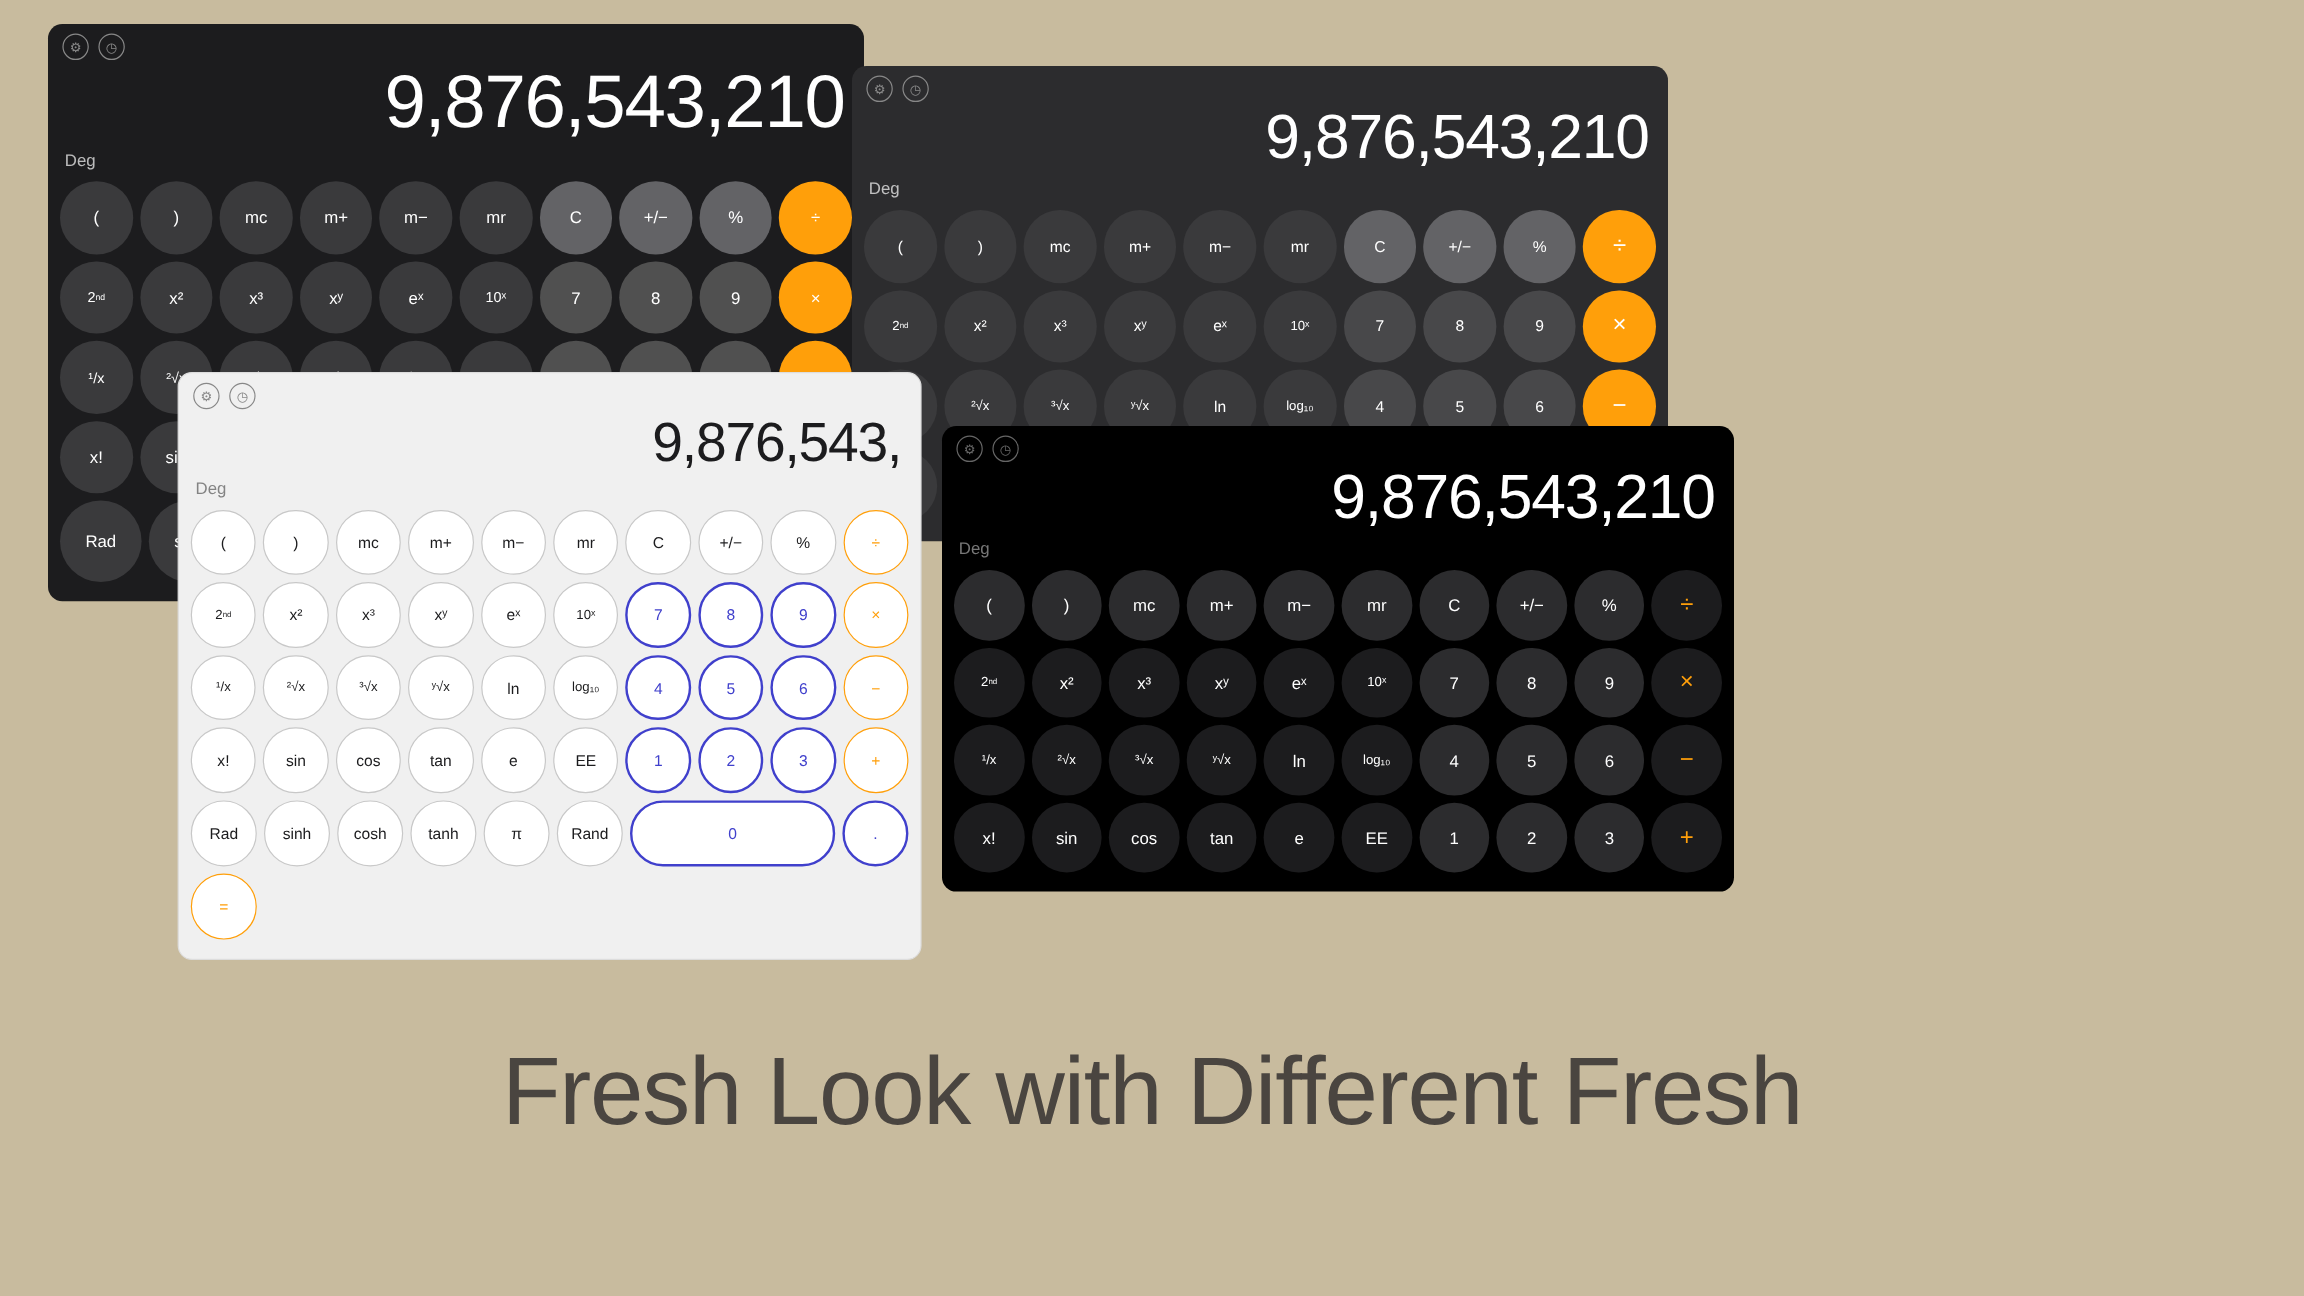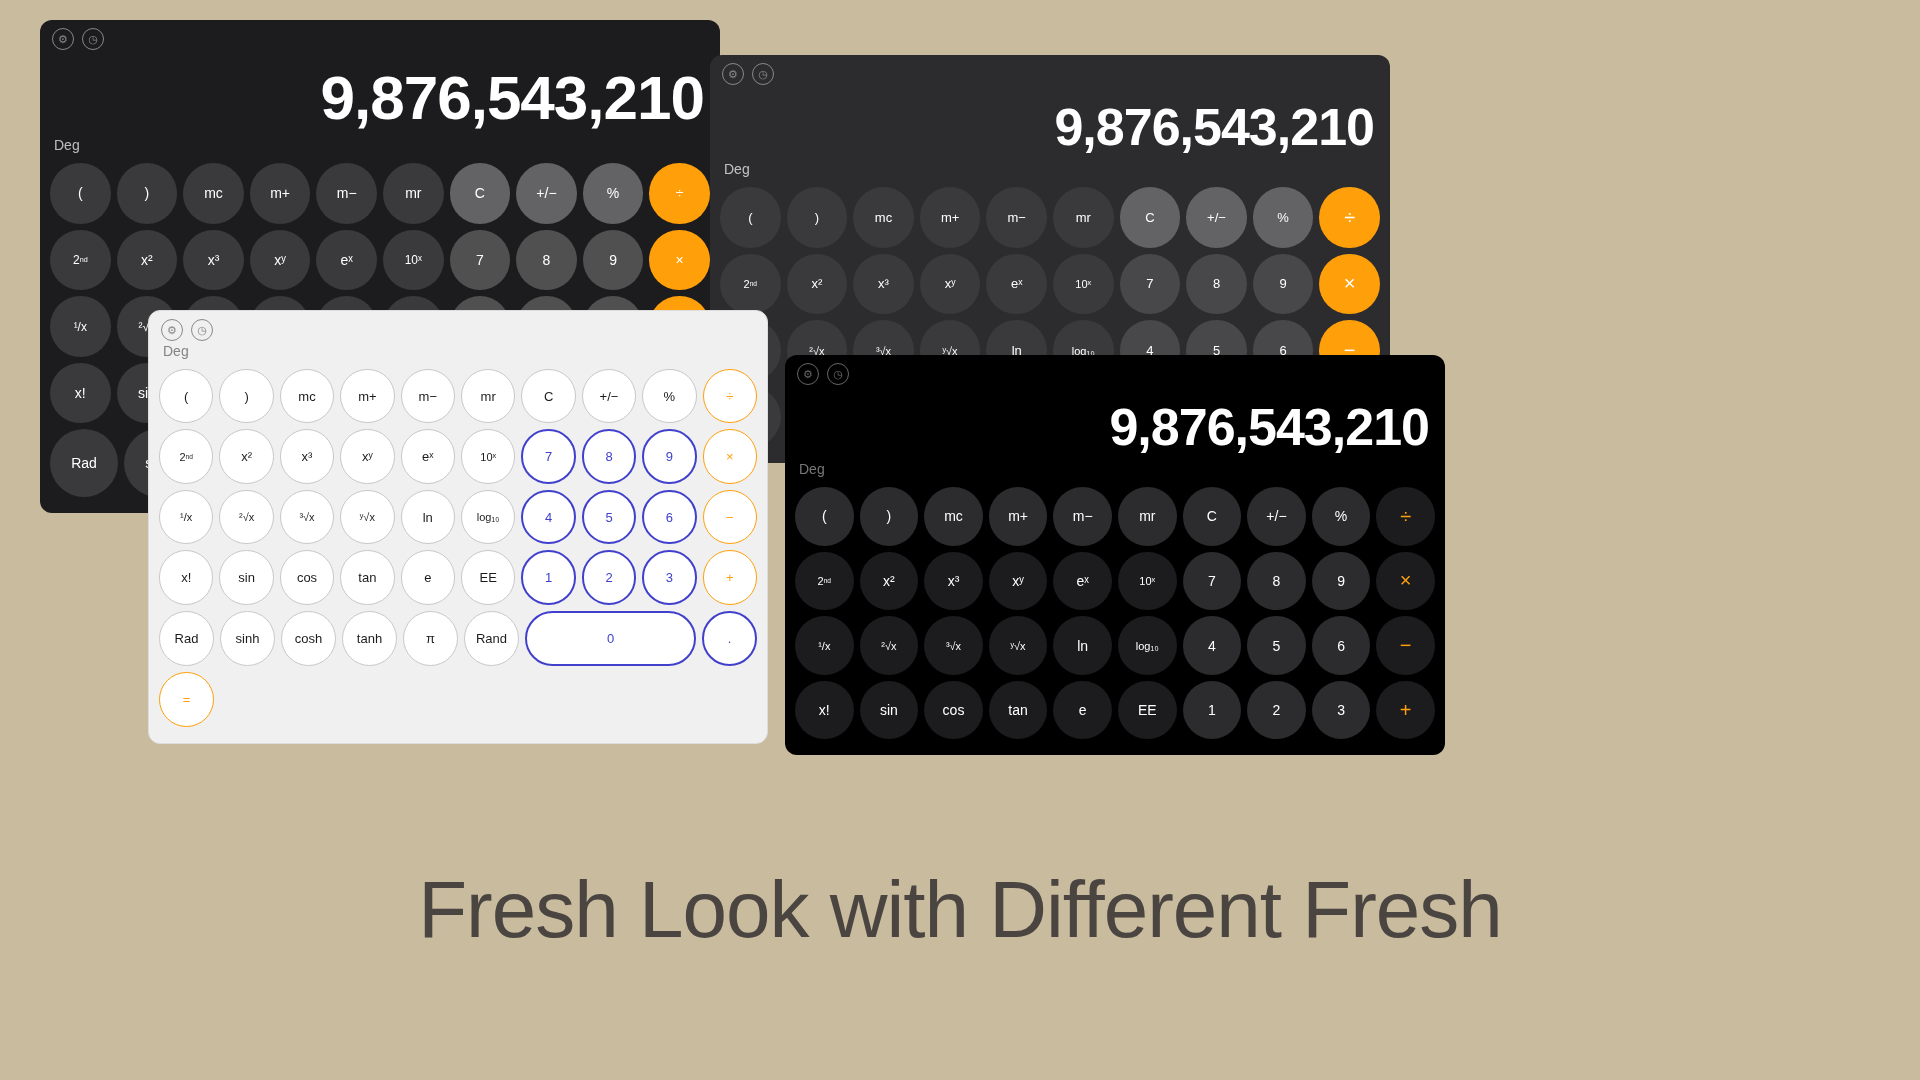--- a/index.html
+++ b/index.html
@@ -70,23 +70,22 @@
       align-items: center;
       justify-content: center;
       font-size: 11px;
       color: #888;
     }
 
     .calc-display {
       text-align: right;
       padding: 4px 16px 4px;
       font-size: 52px;
-      font-weight: 700;
+      font-weight: 400;
       letter-spacing: -1px;
-      margin-top: 12px;
     }
 
     .calc-deg {
       font-size: 14px;
       font-weight: 400;
       padding: 2px 14px 4px;
       color: inherit;
       opacity: 0.7;
     }
 
@@ -344,20 +343,21 @@
       <button class="btn" style="background:#ff9f0a;color:white;font-size:20px;">+</button>
     </div>
   </div>
 </div>
 
 <div class="calc-window calc-light calc-center">
   <div class="header-icons">
     <div class="calc-icon" style="border-color:#888;color:#888;">⚙</div>
     <div class="calc-icon" style="border-color:#888;color:#888;">◷</div>
   </div>
+  <div class="calc-display" style="color:#1c1c1e; font-size:46px; padding: 0 16px 2px;">9,876,543,</div>
   <div class="calc-deg" style="color:#555;">Deg</div>
   <div class="calc-body">
     <div class="row row-10">
       <button class="btn btn-light-func">(</button>
       <button class="btn btn-light-func">)</button>
       <button class="btn btn-light-func">mc</button>
       <button class="btn btn-light-func">m+</button>
       <button class="btn btn-light-func">m−</button>
       <button class="btn btn-light-func">mr</button>
       <button class="btn btn-light-func">C</button>

